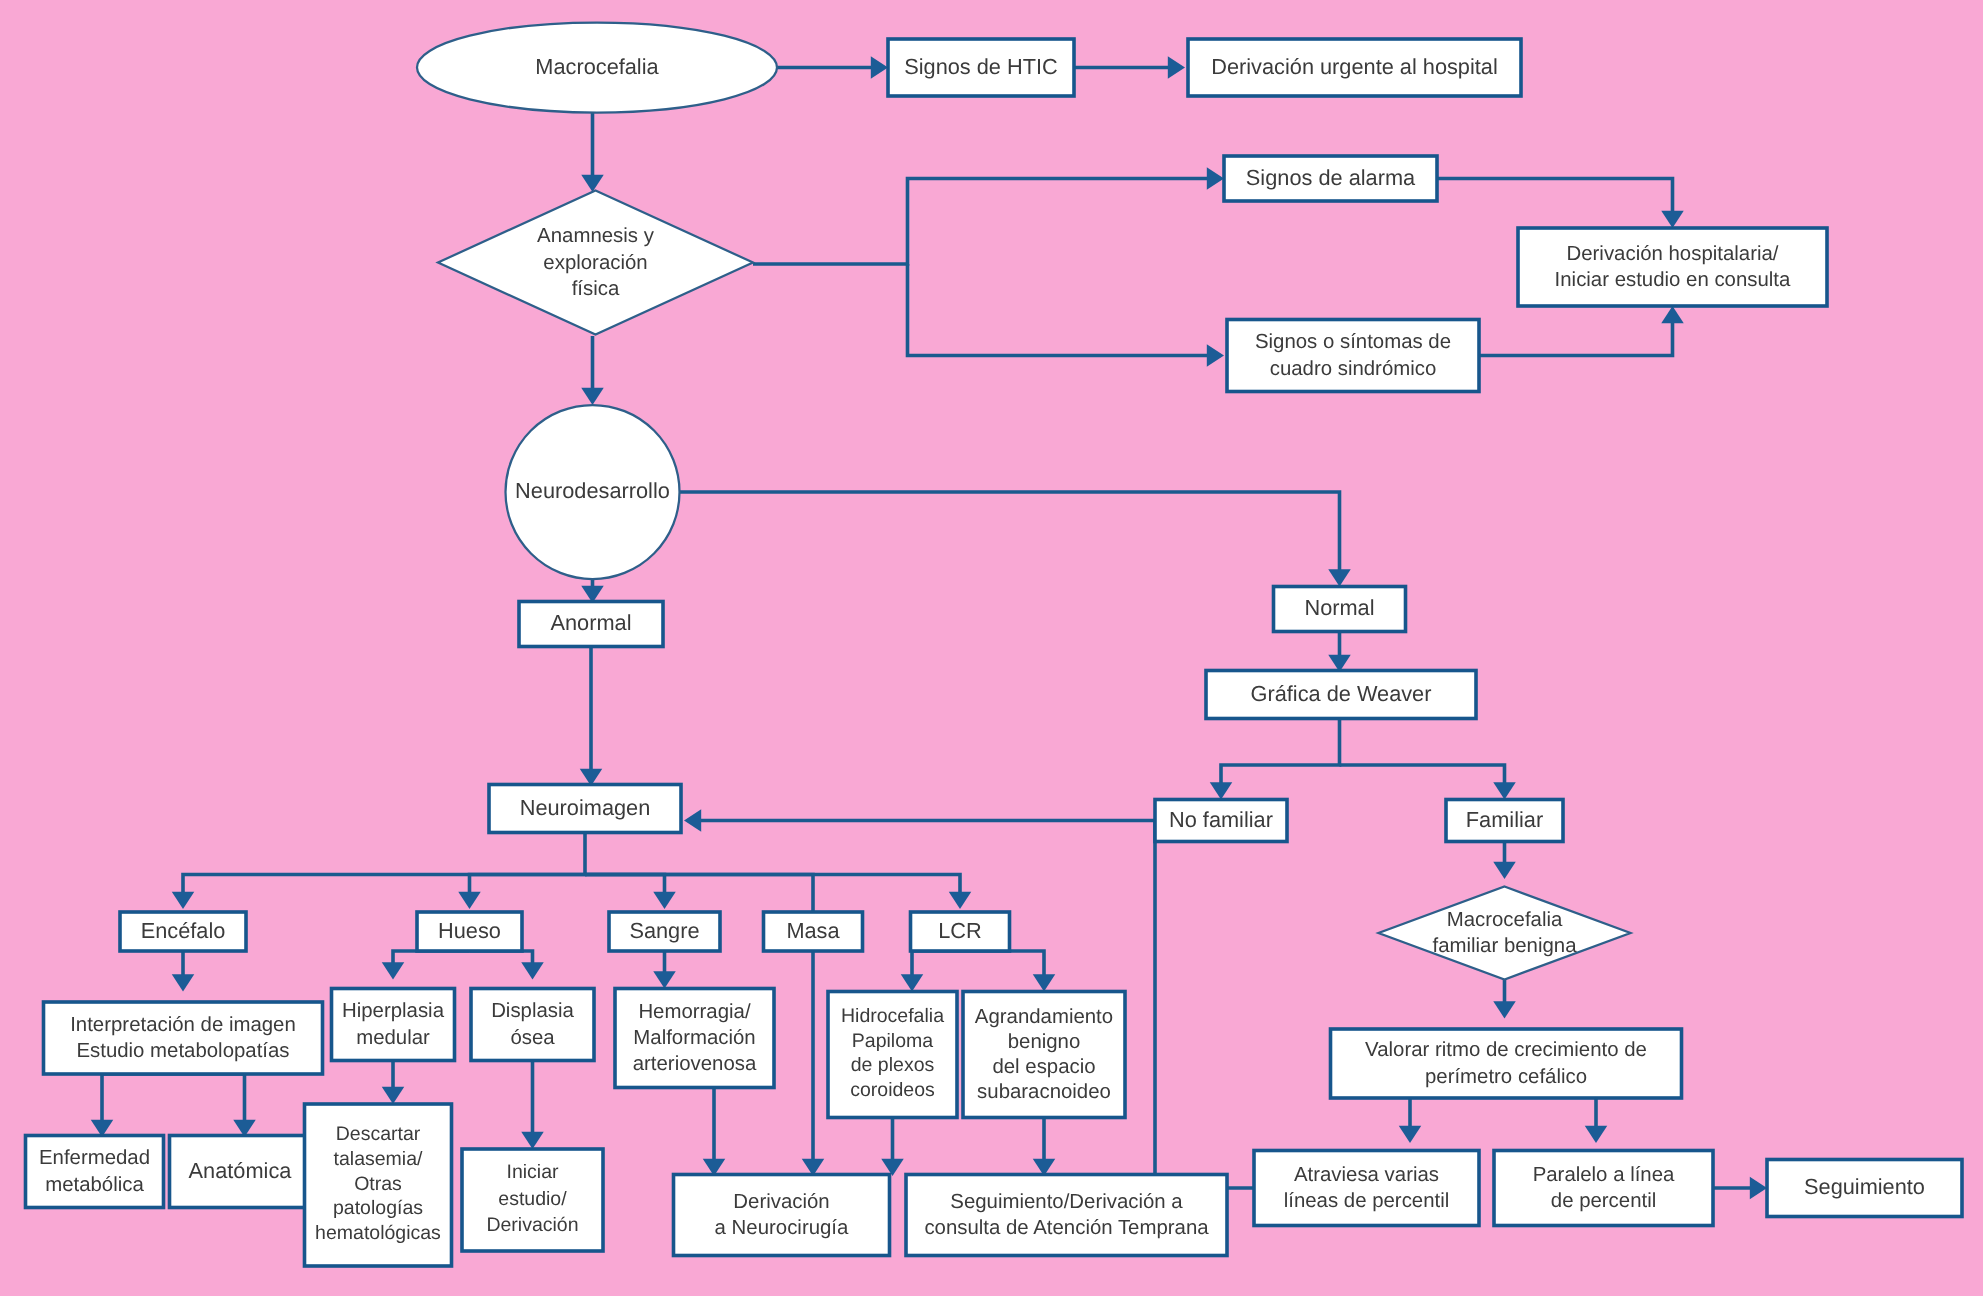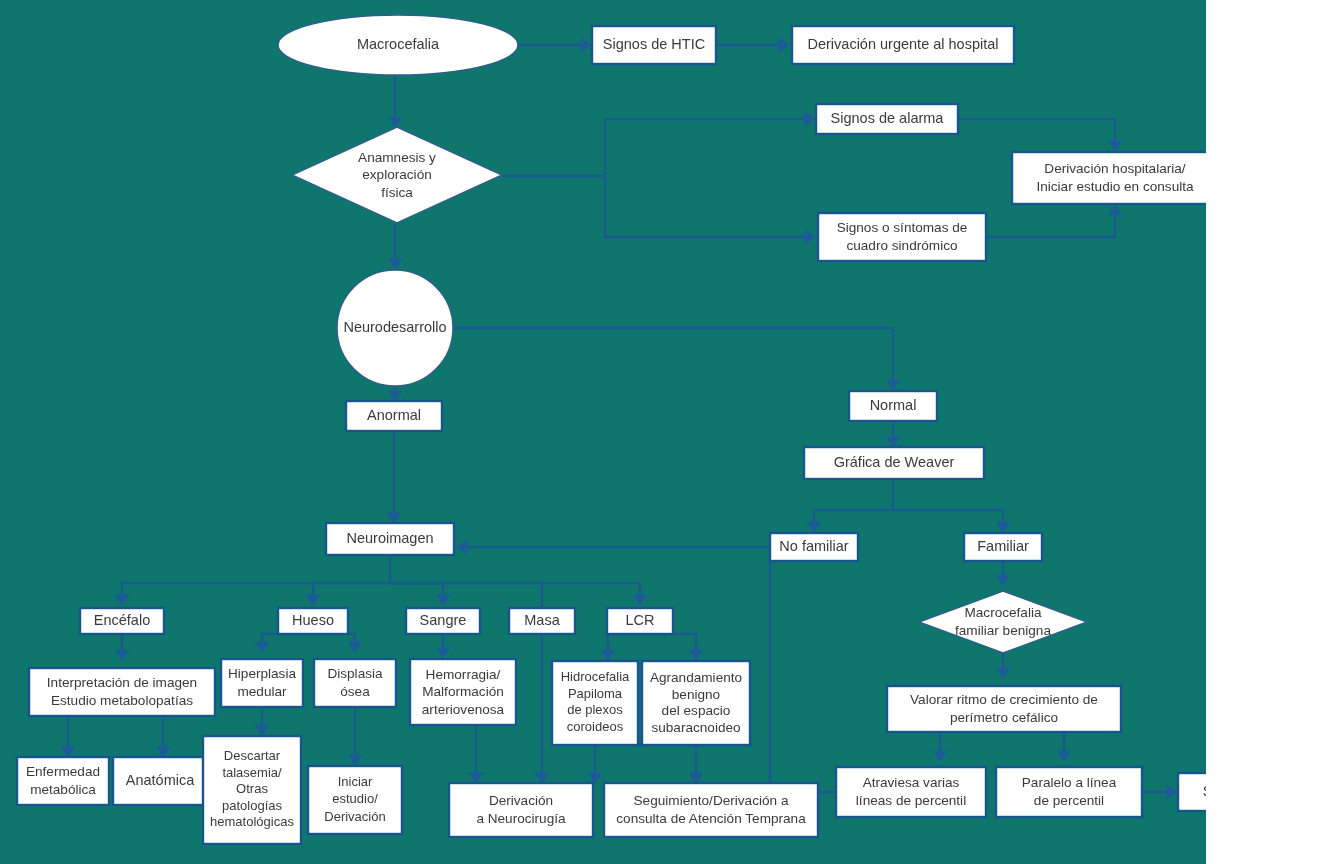--- a/index.html
+++ b/index.html
@@ -1,17 +1,17 @@
 <!DOCTYPE html>
 <html><head>
 <meta charset="utf-8">
 <style>
   html,body{margin:0;padding:0;background:#ffffff;}
   body{font-family:"Liberation Sans","DejaVu Sans",sans-serif;}
-  #stage{position:relative;width:1206px;height:864px;background:#0f766e;overflow:hidden;}
+  #stage{position:relative;width:1322px;height:864px;background:#f9a8d4;overflow:hidden;}
   #flow{position:absolute;left:0;top:0;width:1322px;height:864px;}
   .node-rect{fill:#ffffff;stroke:#17568C;stroke-width:2.4;}
   .node-shape{fill:#ffffff;stroke:#2E5F8A;stroke-width:1.5;}
   .edge{stroke:#1A5A8E;stroke-width:2.4;fill:none;stroke-linecap:butt;stroke-linejoin:miter;}
   .arrowhead{fill:#1C5C96;stroke:none;}
   .lbl{fill:#3b3b3b;font-family:"Liberation Sans","DejaVu Sans",sans-serif;font-size:14.5px;text-anchor:middle;dominant-baseline:middle;}
   .lbl.sm{font-size:13.6px;}
   .lbl.xs{font-size:13px;}
 </style>
 </head>

